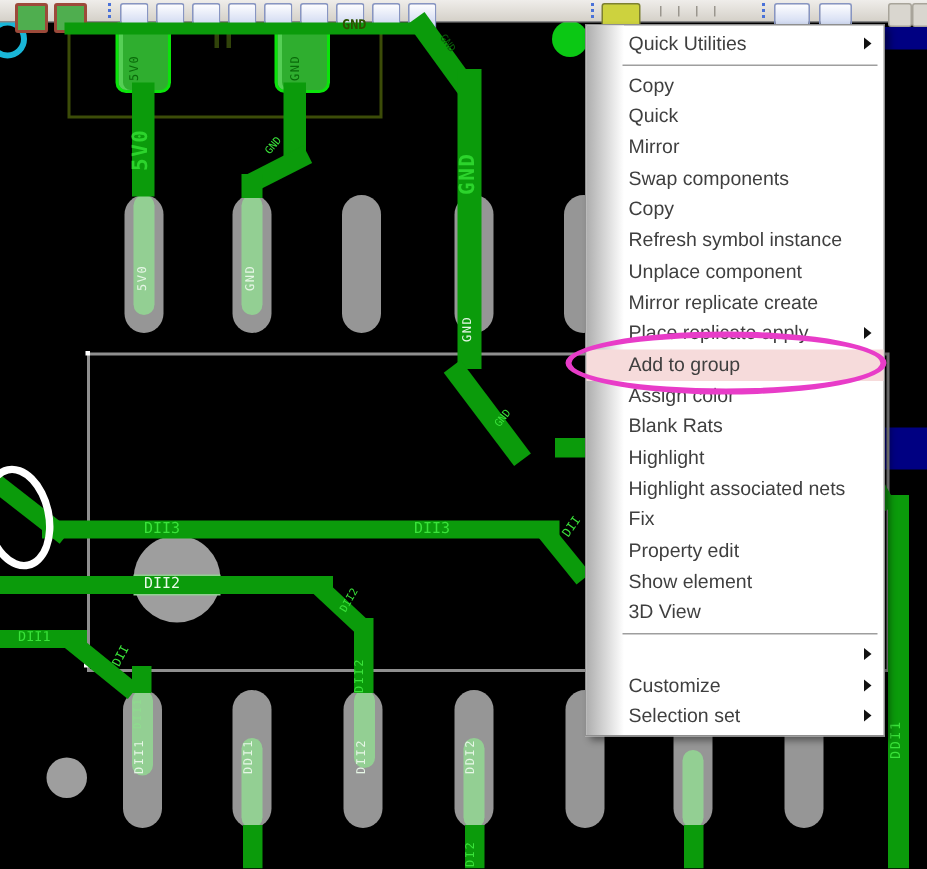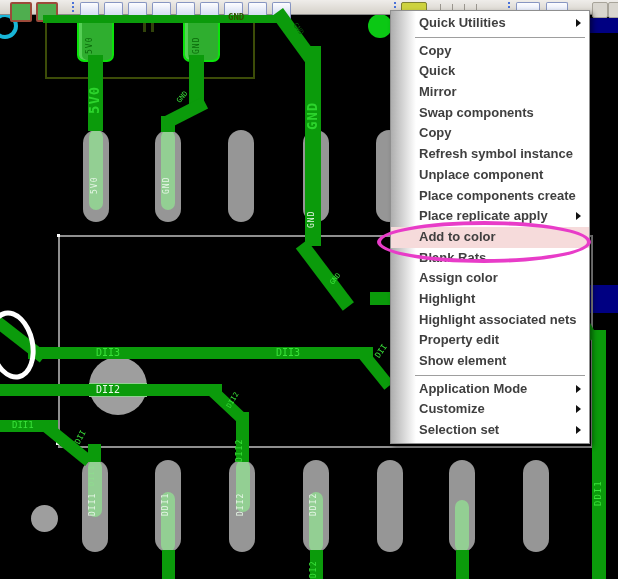--- a/index.html
+++ b/index.html
@@ -50,23 +50,23 @@
   .circ{position:absolute;border-radius:50%;z-index:2}
 
   
   #white-ellipse{position:absolute;left:-11px;top:310px;width:36px;height:60px;
     border:5px solid #fff;border-radius:50%;transform:rotate(-12deg);z-index:6}
   #magenta-ellipse{position:absolute;left:377px;top:221px;width:206px;height:34px;
     border:4px solid #e83cc8;border-radius:50%;z-index:30}
 
   
   #menu{
-    position:absolute;left:390px;top:10px;width:198px;
+    position:absolute;left:390px;top:16px;width:198px;
     background:#fff;border:1px solid #8f8f8f;
-    box-shadow:3px 3px 5px rgba(0,0,0,.45);z-index:10;padding:2px 0;font-weight:bold;
+    box-shadow:3px 3px 5px rgba(0,0,0,.45);z-index:10;padding:2px 0;
   }
   #menu::before{content:"";position:absolute;left:0;top:0;bottom:0;width:25px;
     background:linear-gradient(to right,#aeaeae,#ffffff)}
   .mi{position:relative;height:20.7px;line-height:20.7px;padding-left:28px;
     font-size:13px;color:#3f3f3f;white-space:nowrap;z-index:1}
   .mi.hl{background:#f6dbdb}
   .sep{height:1px;background:#9e9e9e;margin:3px 4px 3px 24px;position:relative;z-index:1}
   .arrow{position:absolute;right:8px;top:6px;width:0;height:0;
     border-left:5px solid #111;border-top:4px solid transparent;border-bottom:4px solid transparent}
 </style>
@@ -210,35 +210,36 @@
     <span class="arrow"></span>
   </div>
   <div class="sep"></div>
   <div class="mi"><span>Copy</span></div>
   <div class="mi"><span>Quick</span></div>
   <div class="mi"><span>Mirror</span></div>
   <div class="mi"><span>Swap components</span></div>
   <div class="mi"><span>Copy</span></div>
   <div class="mi"><span>Refresh symbol instance</span></div>
   <div class="mi"><span>Unplace component</span></div>
-  <div class="mi"><span>Place components create</span></div>
+  <div class="mi"><span>Mirror replicate create</span></div>
   <div class="mi">
     <span>Place replicate apply</span>
     <span class="arrow"></span>
   </div>
-  <div class="mi hl"><span>Add to color</span></div>
+  <div class="mi hl"><span>Add to group</span></div>
+  <div class="mi"><span>Assign color</span></div>
   <div class="mi"><span>Blank Rats</span></div>
-  <div class="mi"><span>Assign color</span></div>
   <div class="mi"><span>Highlight</span></div>
   <div class="mi"><span>Highlight associated nets</span></div>
+  <div class="mi"><span>Fix</span></div>
   <div class="mi"><span>Property edit</span></div>
   <div class="mi"><span>Show element</span></div>
+  <div class="mi"><span>3D View</span></div>
   <div class="sep"></div>
   <div class="mi">
-    <span>Application Mode</span>
     <span class="arrow"></span>
   </div>
   <div class="mi">
     <span>Customize</span>
     <span class="arrow"></span>
   </div>
   <div class="mi">
     <span>Selection set</span>
     <span class="arrow"></span>
   </div>

